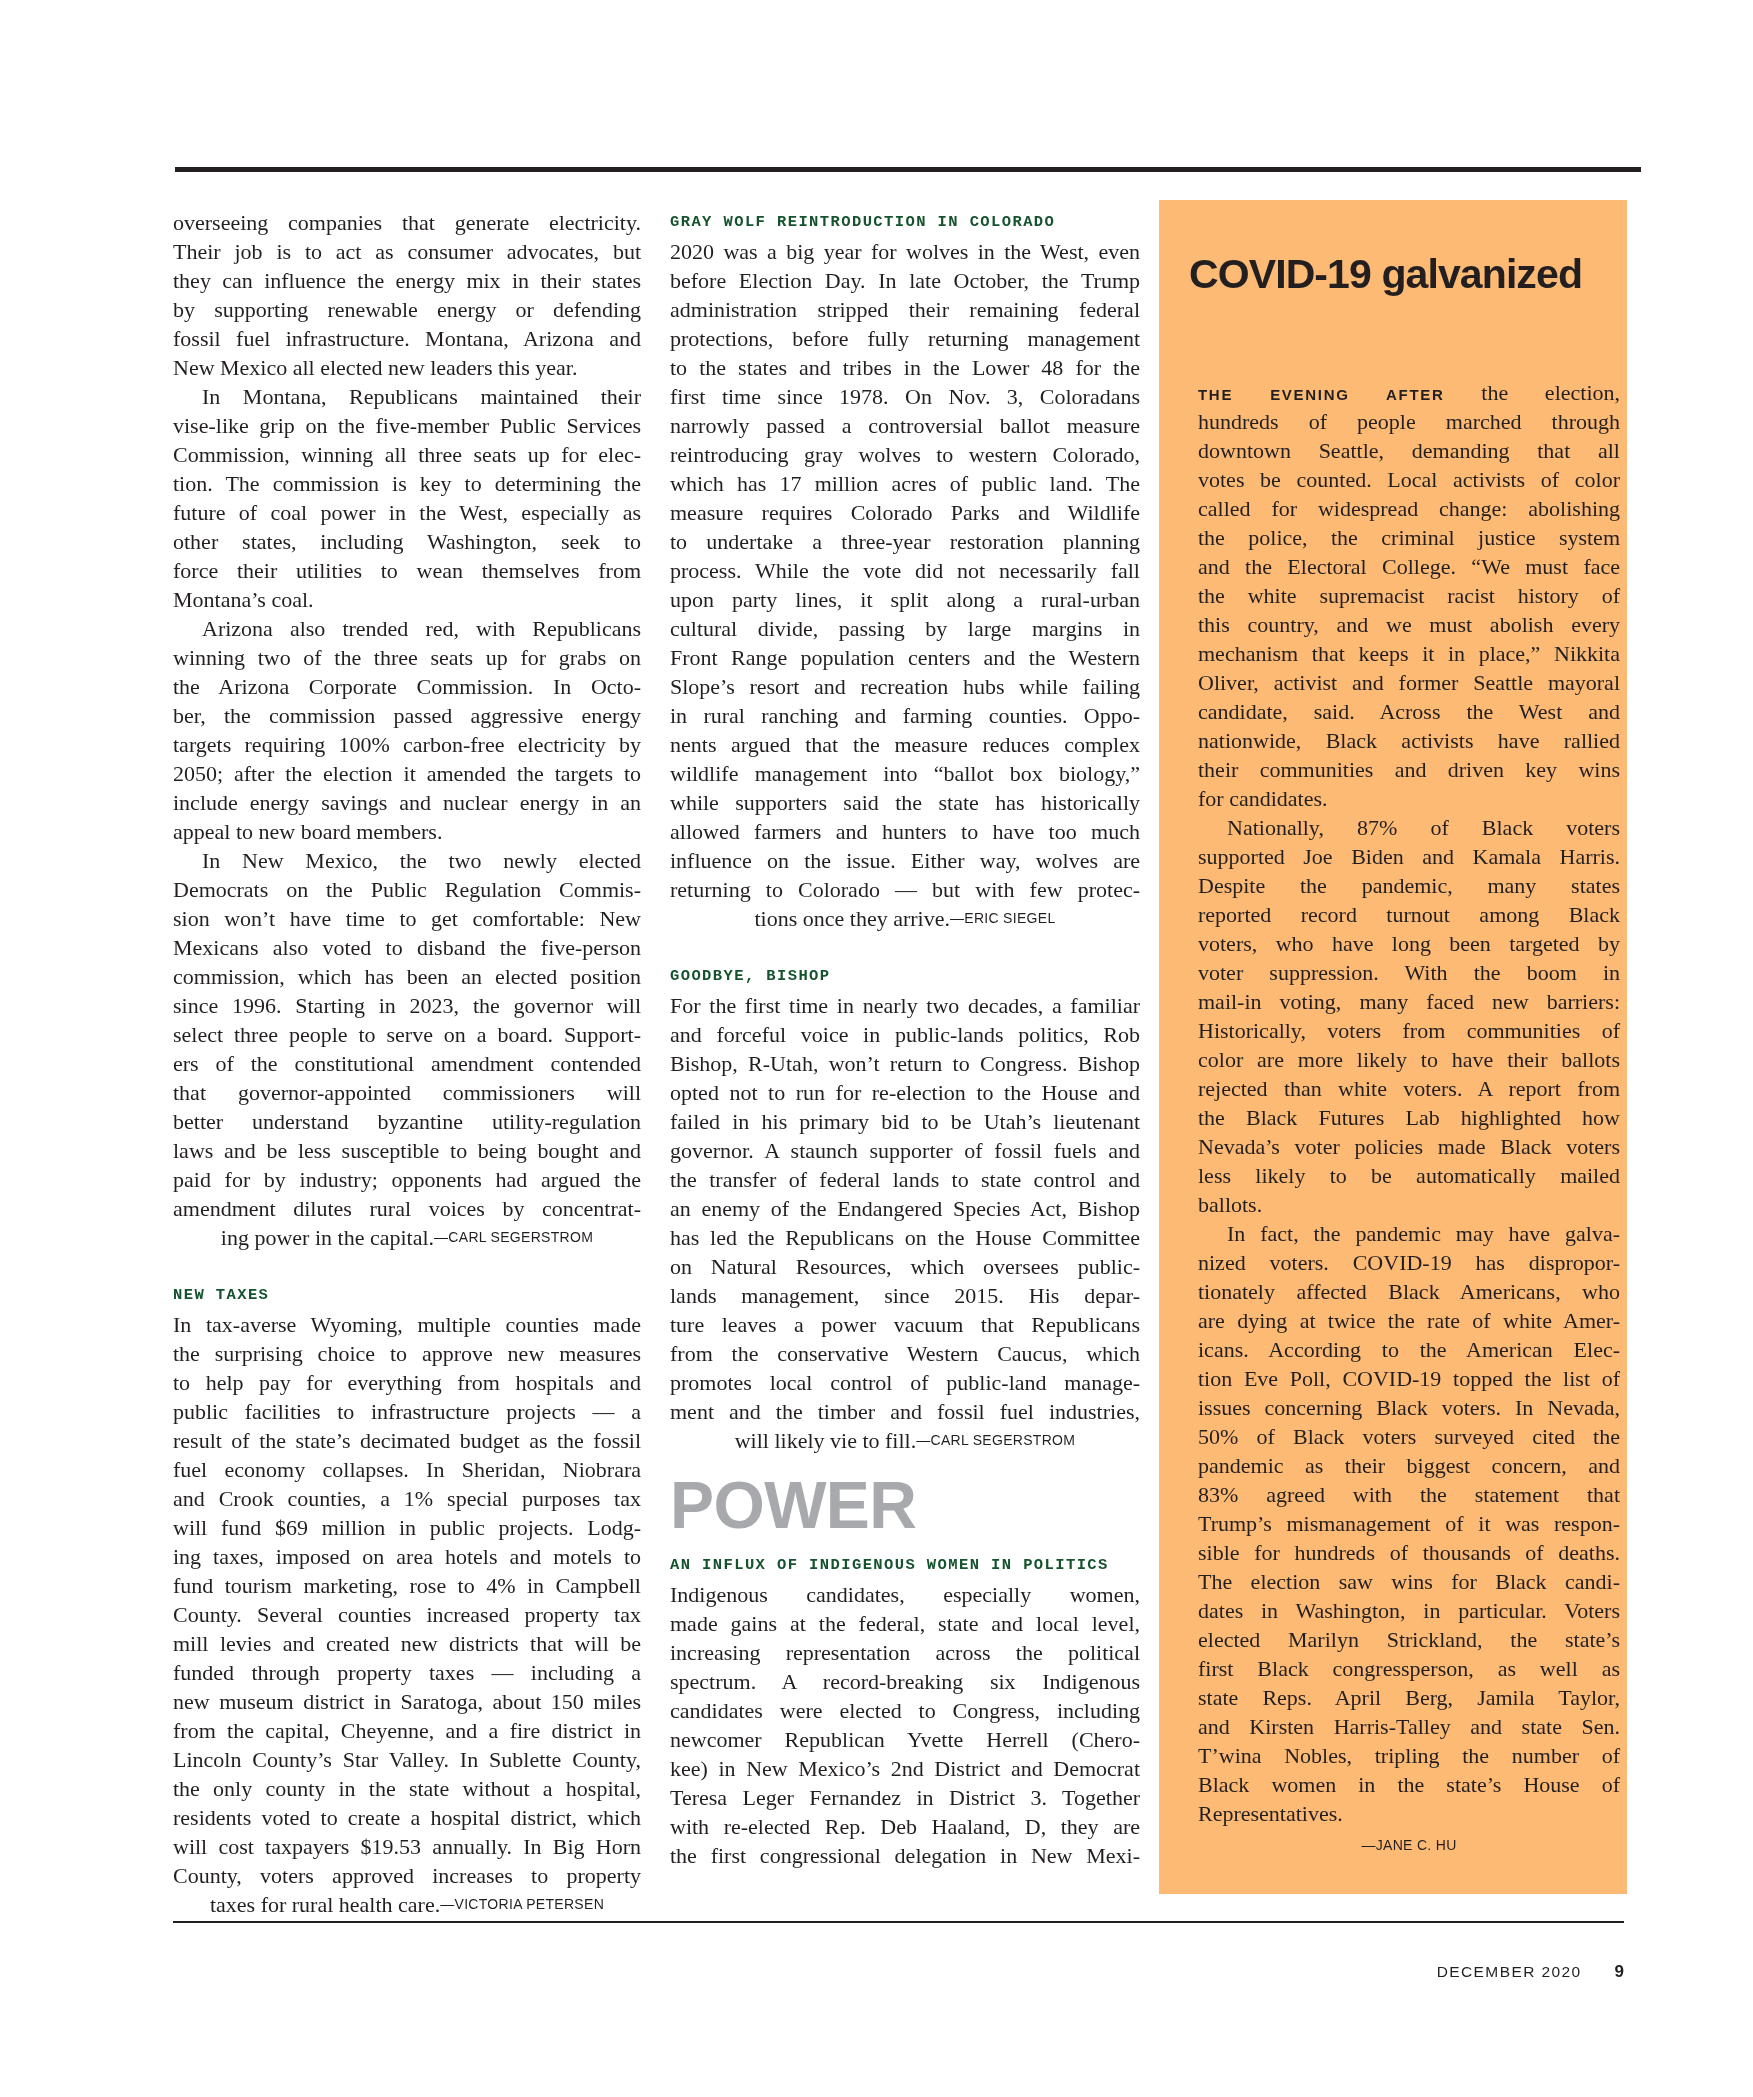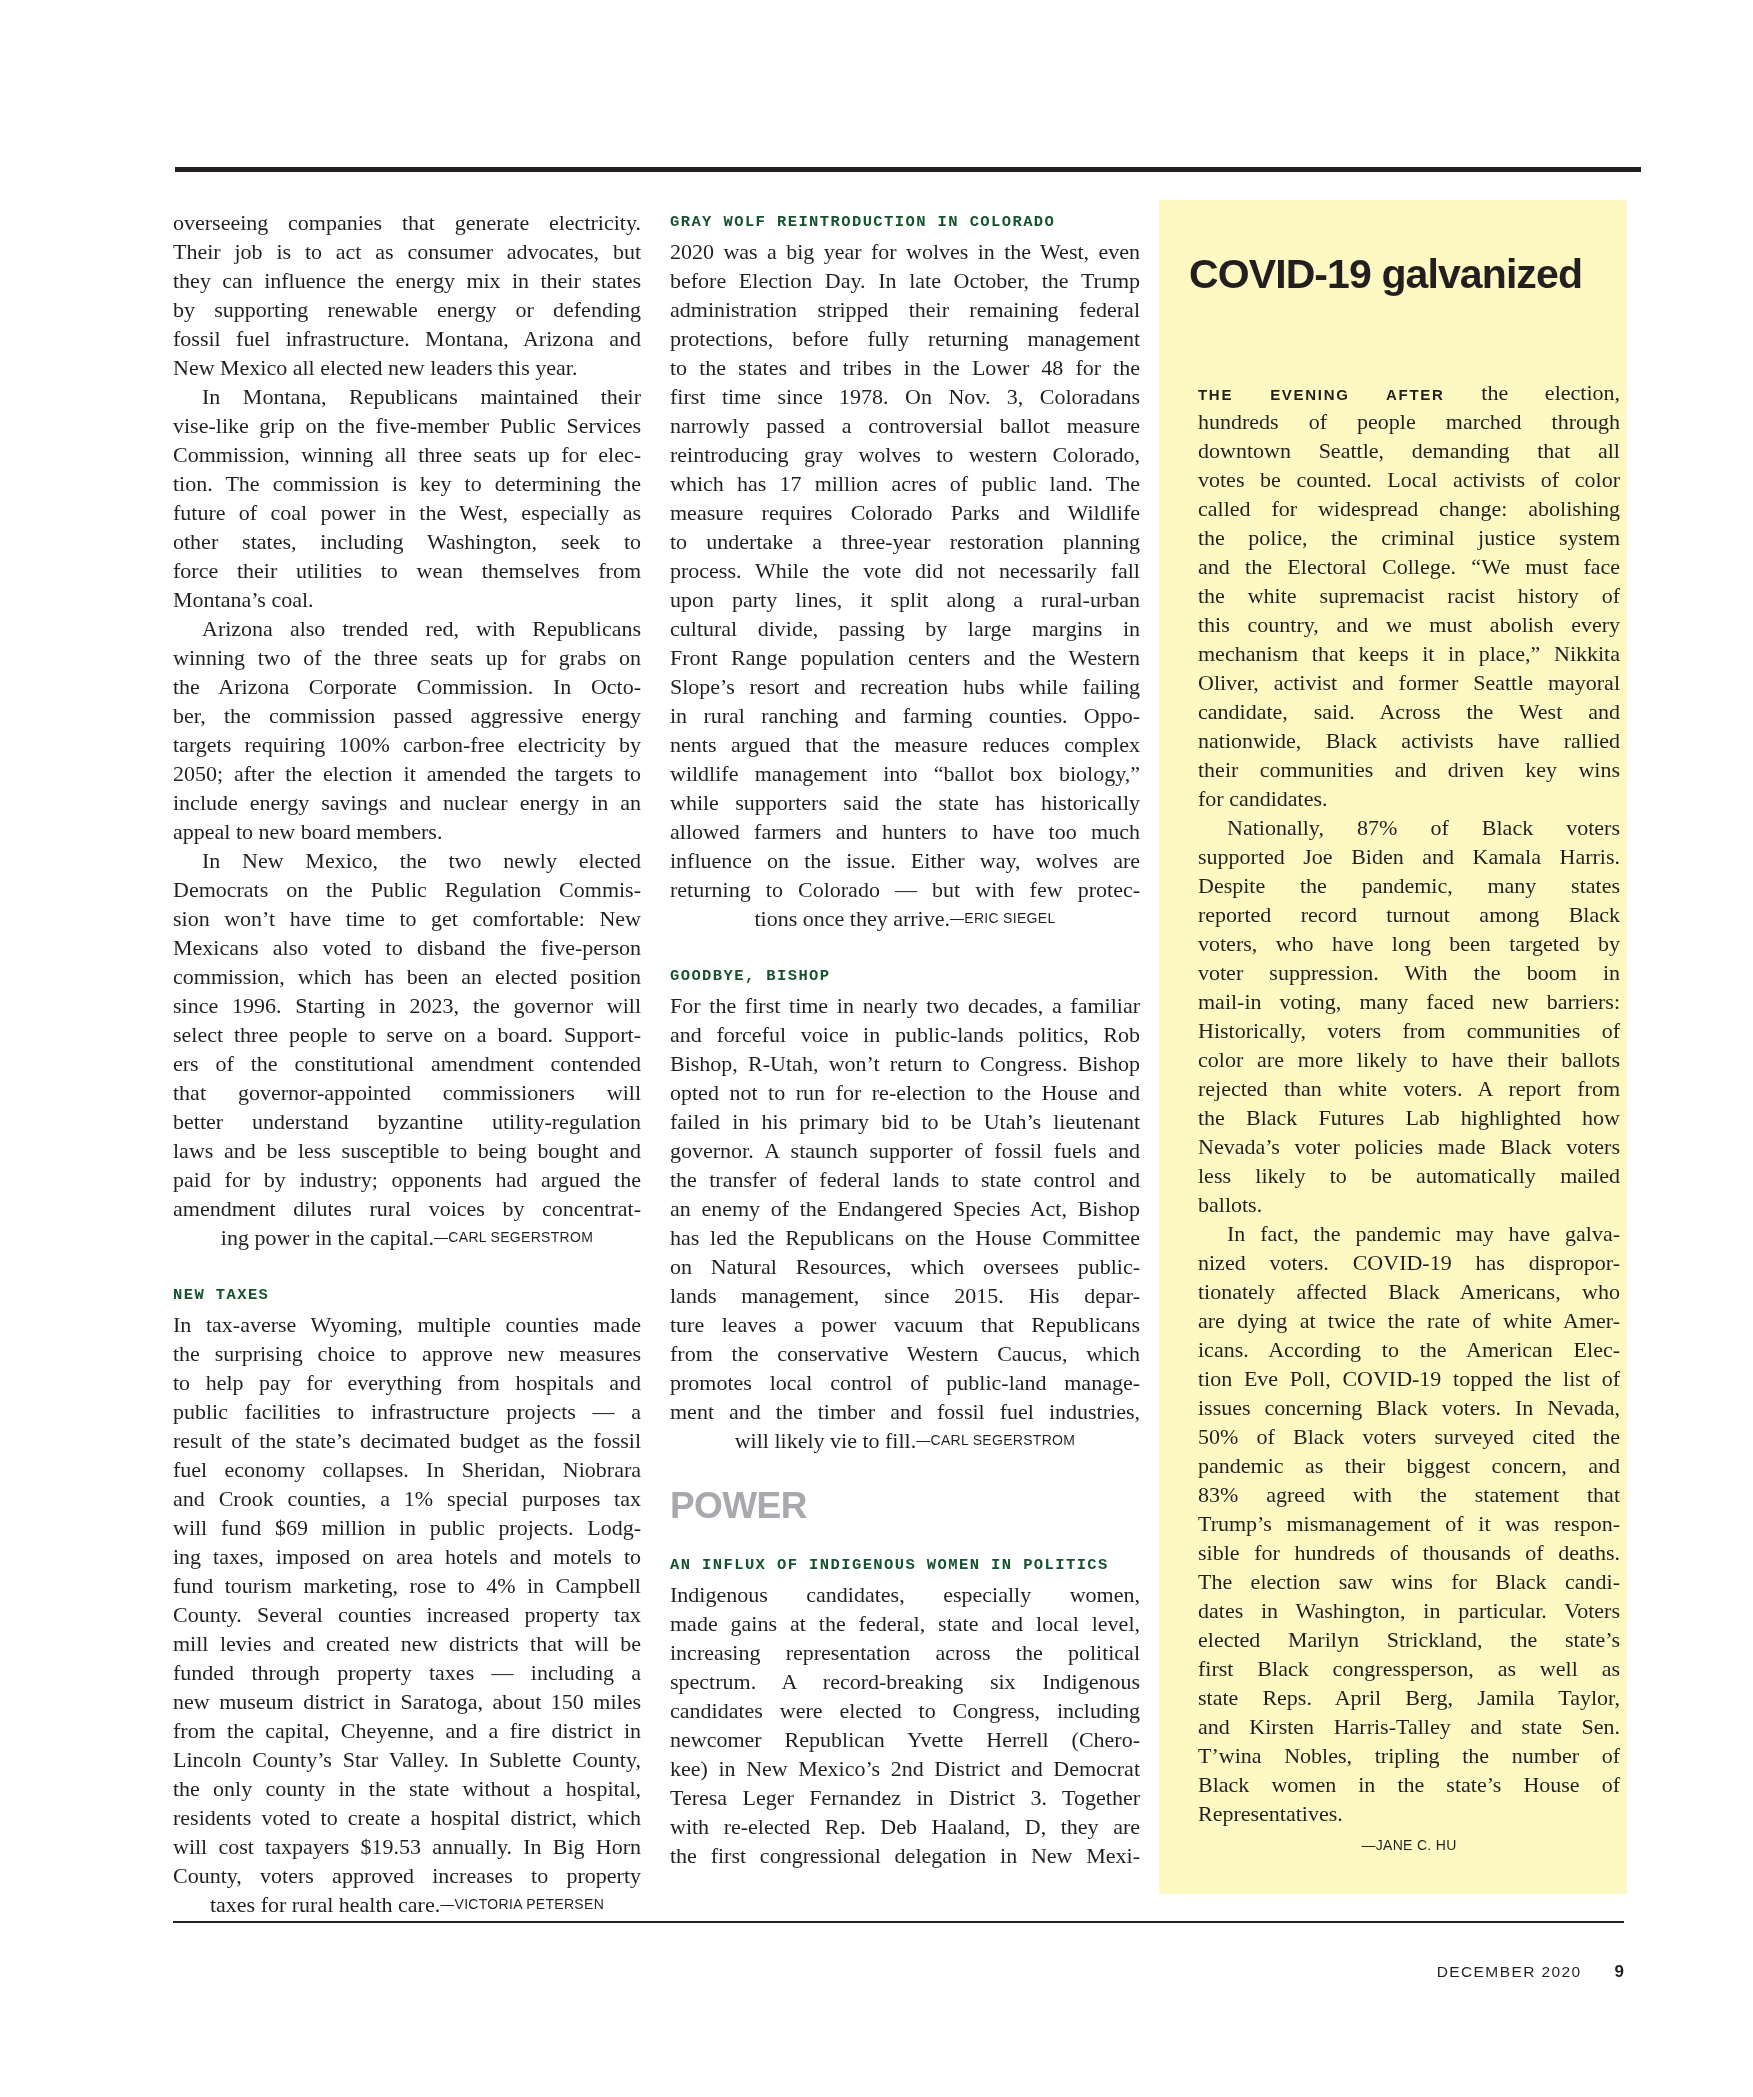--- a/index.html
+++ b/index.html
@@ -14,23 +14,23 @@
   .line { display: block; white-space: nowrap; text-align: justify; text-align-last: justify; height: 29px; overflow: visible; }
   .line.last { text-align-last: left; }
   .line.indent { padding-left: 29px; }
   .line.last-with-byline { display: flex; justify-content: center; text-align-last: auto; }
   .byline { font-family: "Liberation Sans", "DejaVu Sans", sans-serif; font-size: 14px; letter-spacing: 0.3px; color: #231f20; align-self: center; }
   .byline-block { display: block; text-align: center; height: 29px; line-height: 29px; }
 
   .kicker { display: block; font-family: "Liberation Mono", "DejaVu Sans Mono", monospace; font-size: 15.5px; font-weight: bold; letter-spacing: 1.4px; color: #14532d; height: 29px; line-height: 29px; }
   .gap { display: block; height: 29px; }
 
-  .section-title { display: block; font-family: "Liberation Sans", "DejaVu Sans", sans-serif; font-weight: bold; font-size: 37px; line-height: 57px; color: #a7a9ac; letter-spacing: -0.6px; margin-top: 22px; margin-bottom: 17px; height: 57px; }
-
-  .sidebar { position: absolute; left: 1159px; top: 200px; width: 468px; height: 1694px; background: #fef9c3; }
+  .section-title { display: block; font-family: "Liberation Sans", "DejaVu Sans", sans-serif; font-weight: bold; font-size: 66px; line-height: 57px; color: #a7a9ac; letter-spacing: -0.6px; margin-top: 22px; margin-bottom: 17px; height: 57px; }
+
+  .sidebar { position: absolute; left: 1159px; top: 200px; width: 468px; height: 1694px; background: #fdba74; }
   .sidebar-head { position: absolute; left: 30px; top: 46px; width: 425px; font-family: "Liberation Sans", "DejaVu Sans", sans-serif; font-weight: bold; font-size: 41px; line-height: 57px; color: #231f20; letter-spacing: -0.9px; }
   .sidebar-body { position: absolute; left: 39px; top: 178px; width: 422px; font-family: "Liberation Serif", "DejaVu Serif", serif; font-size: 22px; line-height: 29px; }
   .lead-in { font-family: "Liberation Sans", "DejaVu Sans", sans-serif; font-weight: bold; font-size: 15px; letter-spacing: 1.7px; }
 
   .footer { position: absolute; top: 1962px; right: 129px; font-family: "Liberation Sans", "DejaVu Sans", sans-serif; font-size: 15.5px; letter-spacing: 1.4px; color: #231f20; display: flex; align-items: baseline; gap: 33px; }
   .page-num { font-weight: bold; font-size: 17px; letter-spacing: 0; }
 </style>
 </head>
 <body>
 

